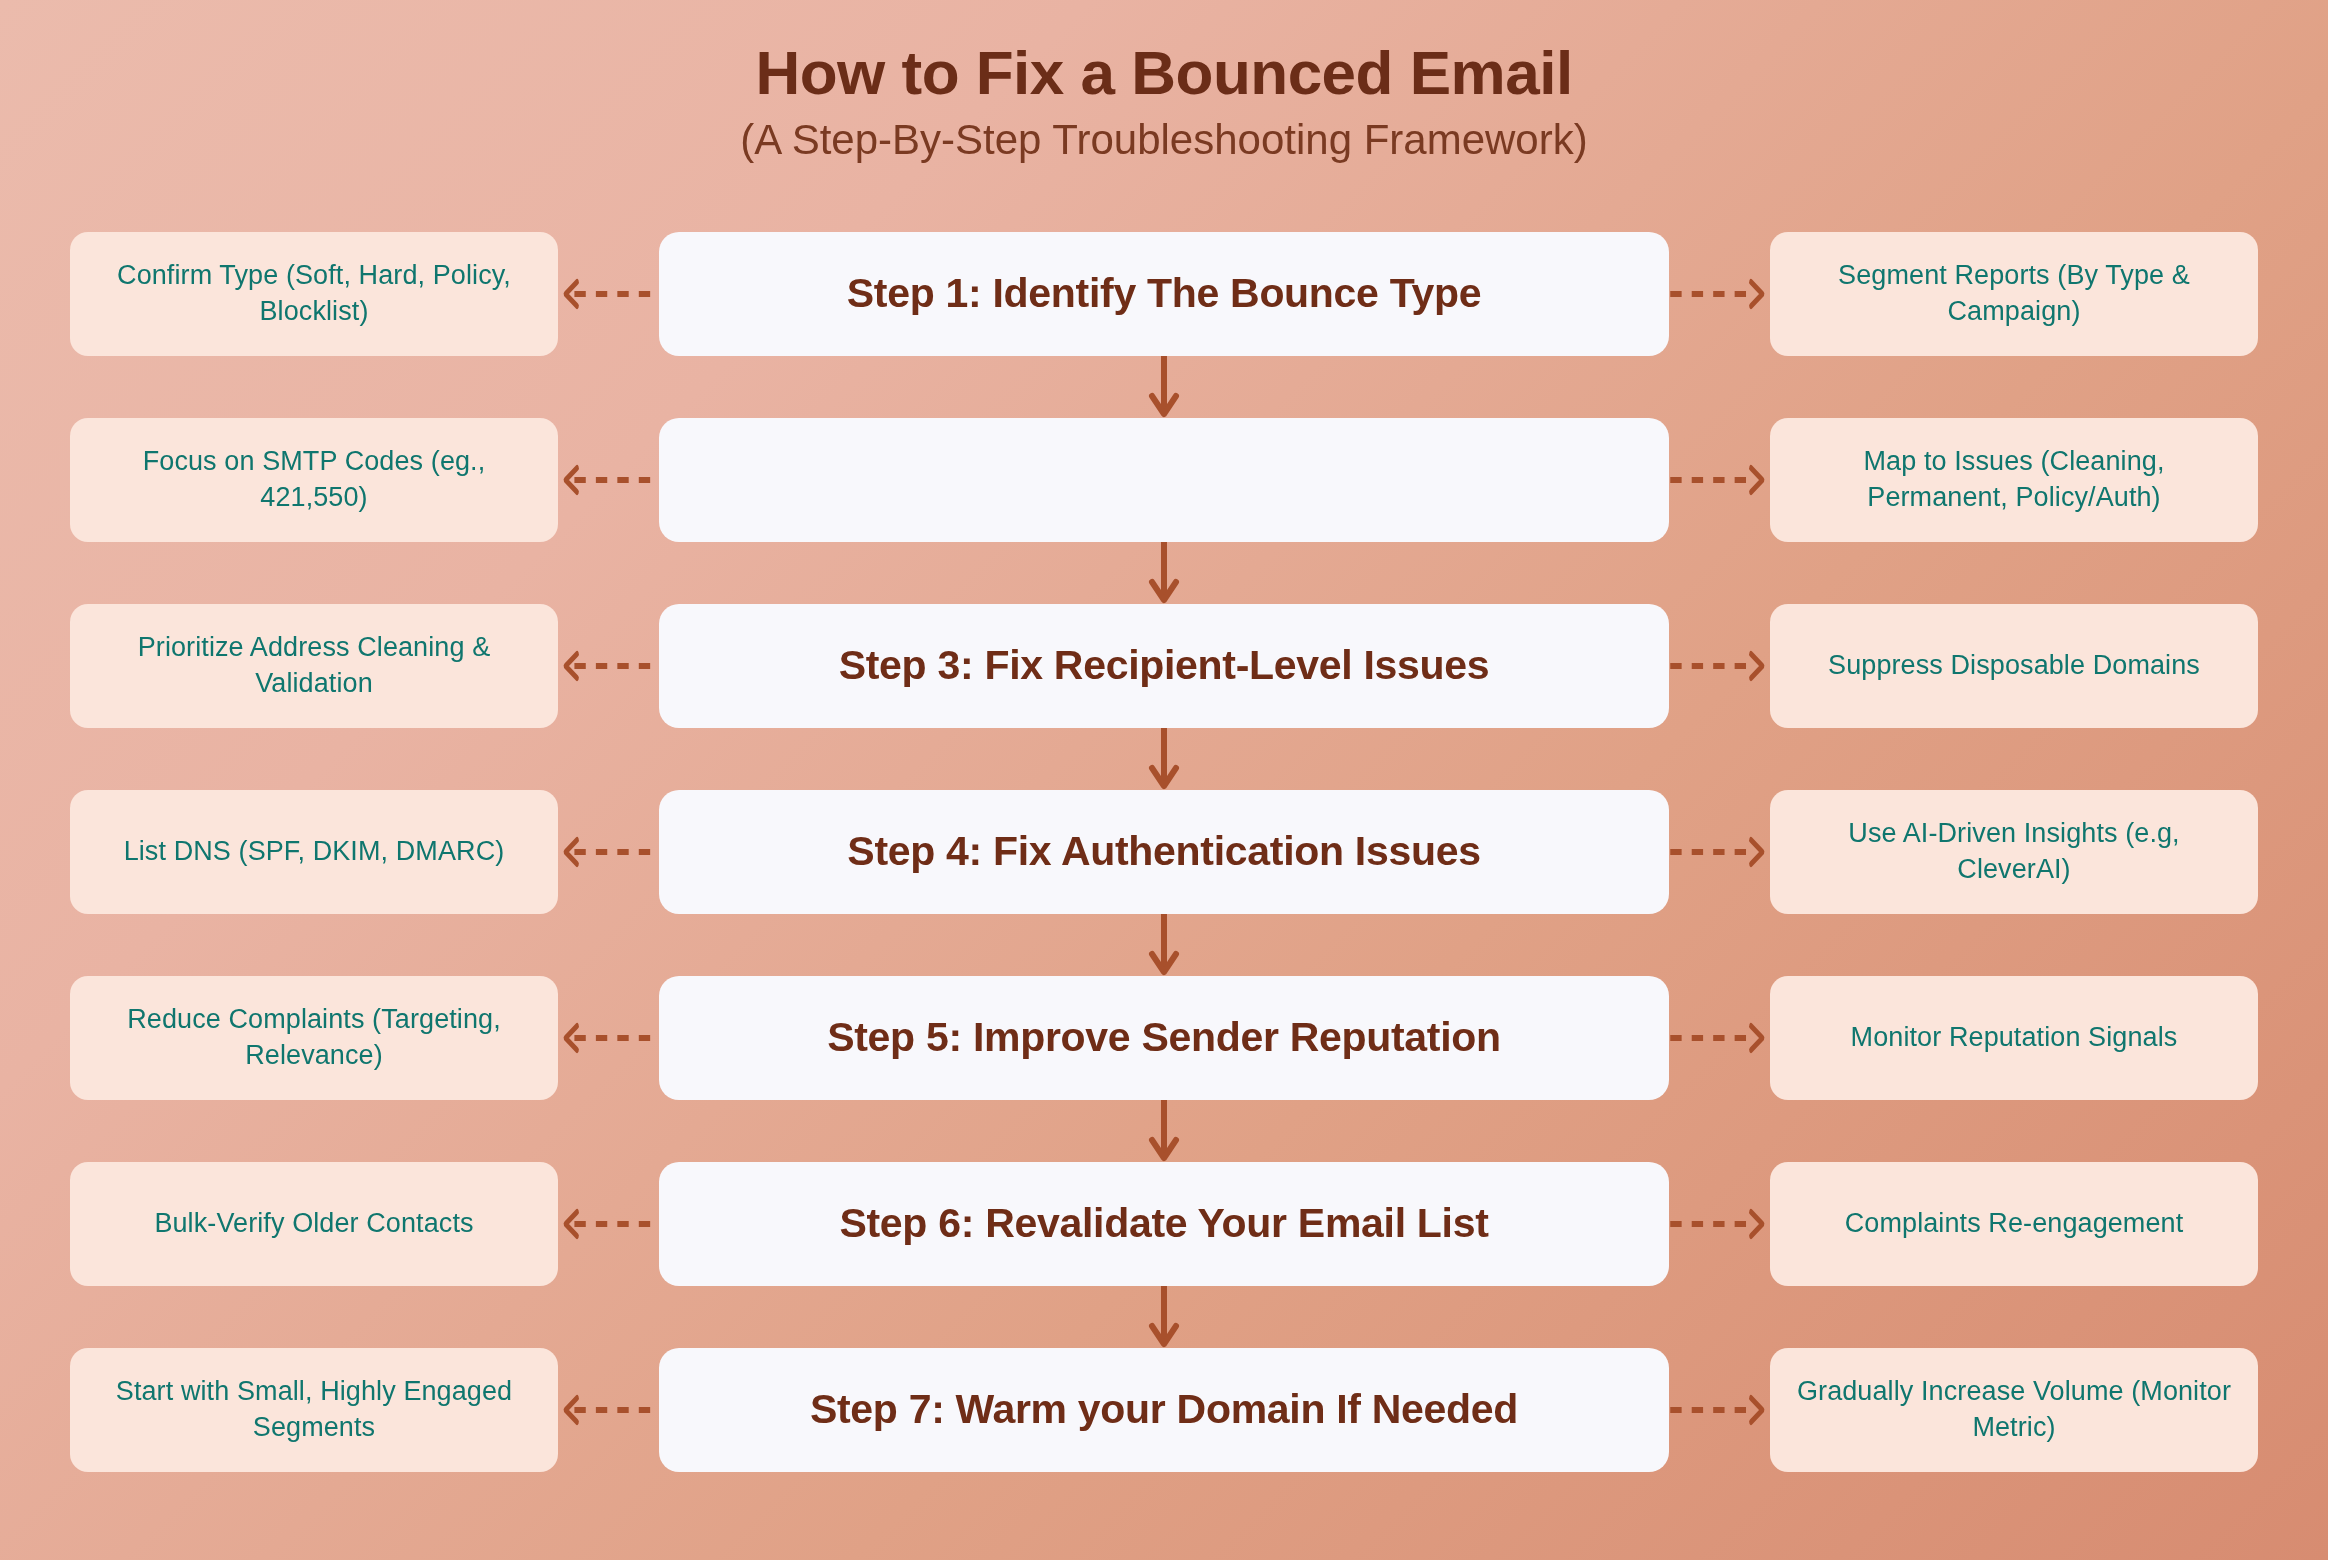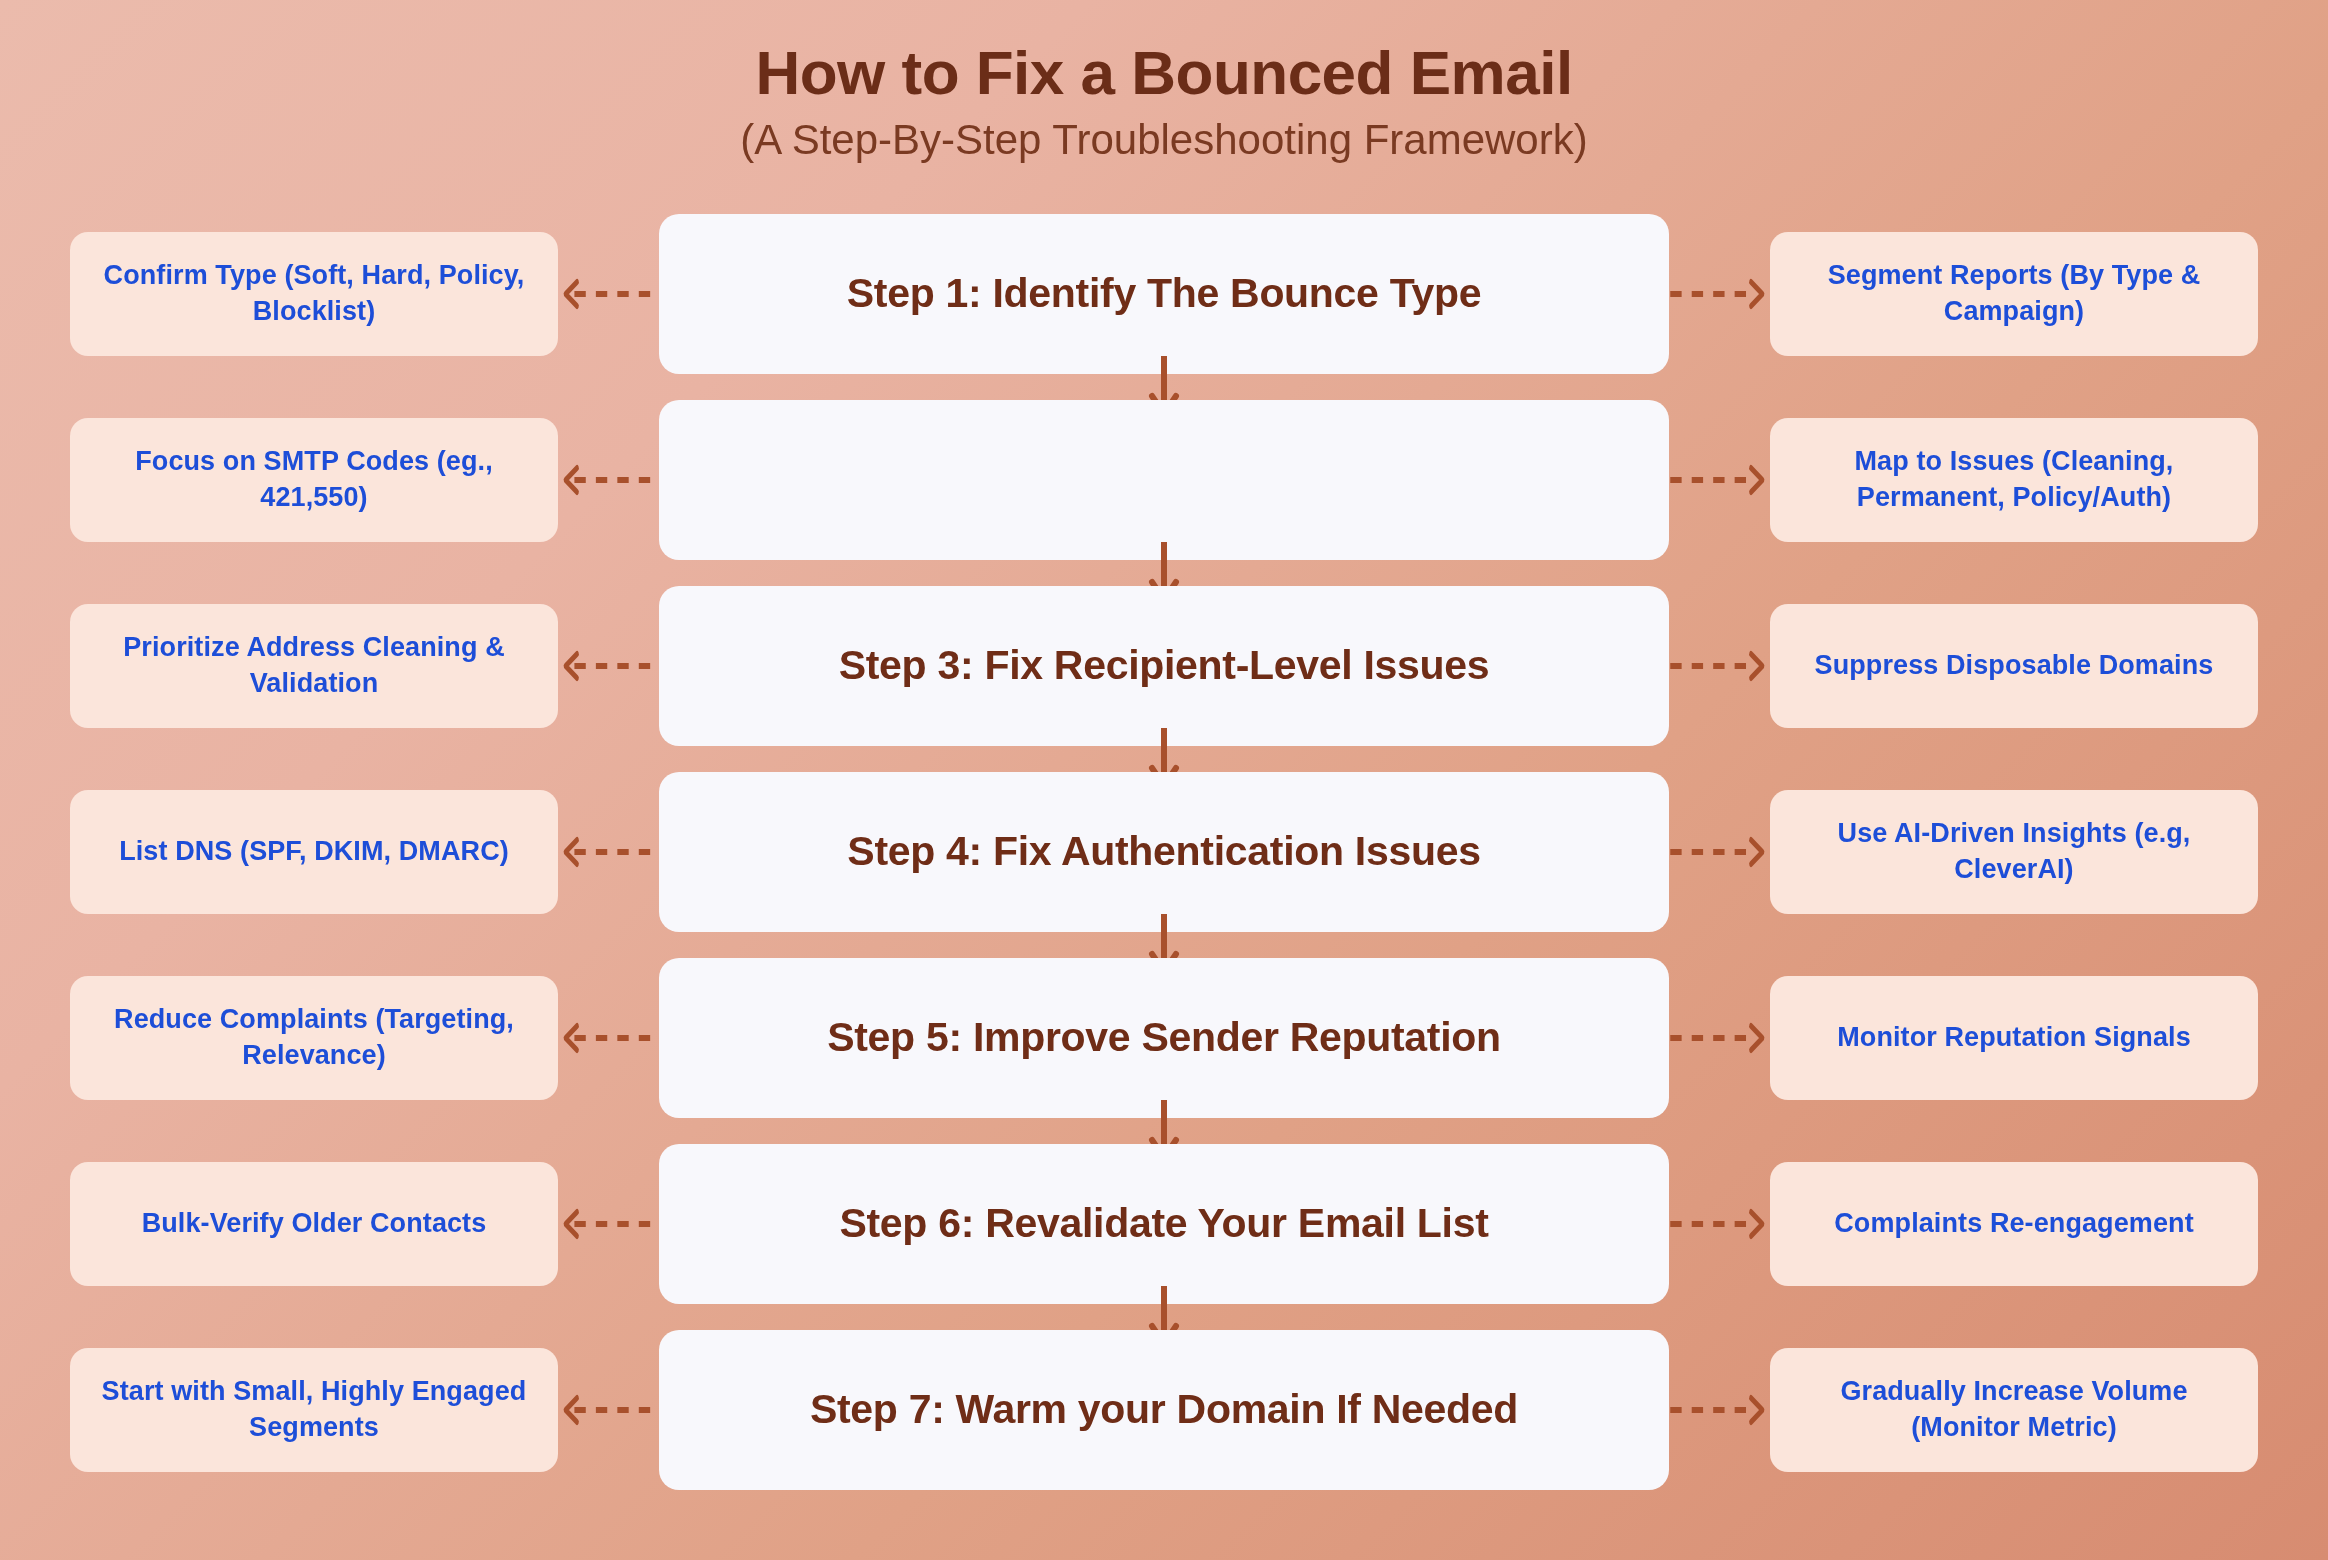--- a/index.html
+++ b/index.html
@@ -76,31 +76,31 @@
     display: flex;
     align-items: center;
     justify-content: center;
     text-align: center;
     padding: 8px 26px;
     box-sizing: border-box;
     flex: 0 0 488px;
   }
   .side-box .txt {
     font-size: 27px;
-    font-weight: bold;
-    color: #1d4ed8;
+    font-weight: normal;
+    color: #0f766e;
     line-height: 1.32;
     letter-spacing: 0.1px;
   }
 
   
   .center-box {
     flex: 0 0 1010px;
     width: 1010px;
-    height: 160px;
+    height: 124px;
     background: #F8F8FC;
     border-radius: 20px;
     display: flex;
     align-items: center;
     justify-content: center;
     text-align: center;
     box-sizing: border-box;
   }
   .center-box .txt {
     font-size: 41px;

